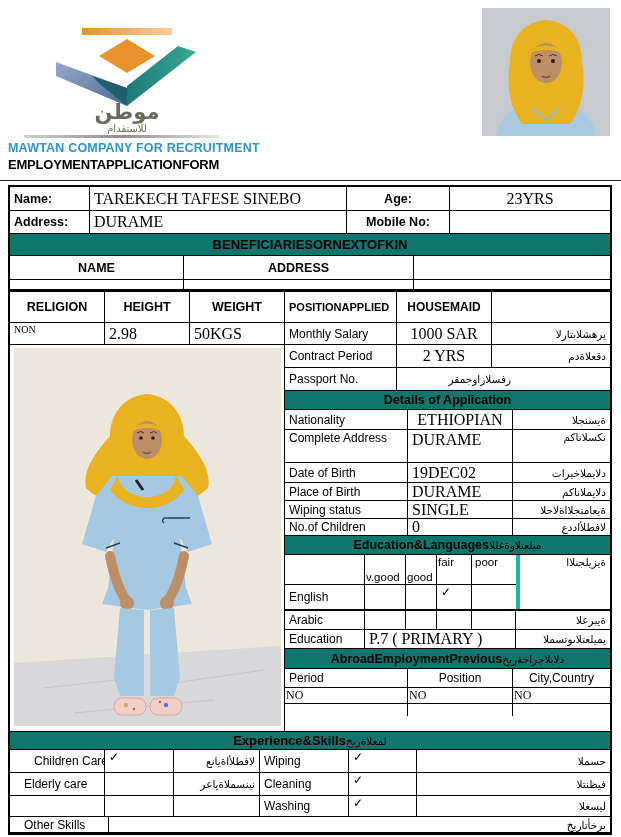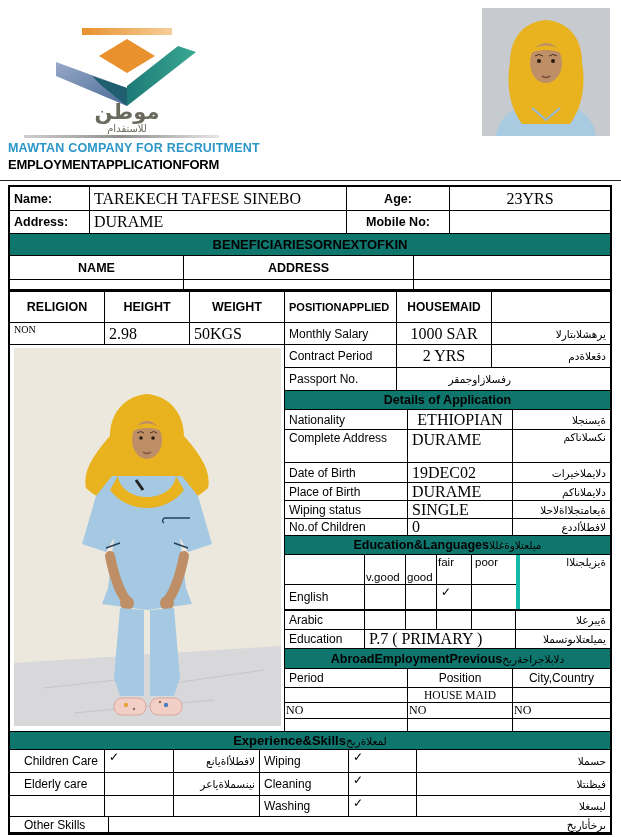--- a/index.html
+++ b/index.html
@@ -262,46 +262,41 @@
         <div class="c hdr nr" style="width:325px;font-size:12.5px">
           <span>AbroadEmploymentPrevious</span>
             <span class="ar" style="font-weight:normal">دلابلاجراخةربخ</span>
         </div>
       </div>
       <div class="row" style="height:19px">
         <div class="c lbl" style="width:123px">Period</div>
         <div class="c lbl ctr" style="width:105px">Position</div>
         <div class="c lbl ctr nr" style="width:97px">City,Country</div>
       </div>
-      <div class="row" style="height:15px">
-        <div class="c ser" style="width:123px;font-size:11.5px"></div>
-        <div class="c ser ctr" style="width:105px;font-size:11.5px">HOUSE MAID</div>
-        <div class="c ser nr" style="width:97px;font-size:11.5px"></div>
-      </div>
       <div class="row" style="height:16px">
         <div class="c ser" style="width:123px;font-size:12px;padding-left:1px">NO</div>
         <div class="c ser" style="width:105px;font-size:12px;padding-left:1px">NO</div>
         <div class="c ser nr" style="width:97px;font-size:12px;padding-left:1px">NO</div>
       </div>
       <div class="row nb" style="height:12px">
         <div class="c" style="width:123px"></div>
         <div class="c" style="width:105px"></div>
         <div class="c nr" style="width:97px"></div>
       </div>
     </div>
   </div>
 
   <div class="row tt" style="height:19px">
     <div class="c hdr nr" style="width:600px">
       <span>Experience&amp;Skills</span>
         <span class="ar" style="font-weight:normal">لمعلاةربخ</span>
     </div>
   </div>
   <div class="row" style="height:23px">
-    <div class="c lbl" style="width:95px;padding-left:14px">Children Care</div>
+    <div class="c lbl" style="width:95px;padding-left:24px">Children Care</div>
     <div class="c chk top" style="width:69px">✓</div>
     <div class="c ar" style="width:86px">لافطلأاةيانع</div>
     <div class="c lbl" style="width:89px">Wiping</div>
     <div class="c chk top" style="width:68px">✓</div>
     <div class="c ar nr" style="width:193px">حسملا</div>
   </div>
   <div class="row" style="height:23px">
     <div class="c lbl" style="width:95px;padding-left:14px">Elderly care</div>
     <div class="c chk top" style="width:69px"></div>
     <div class="c ar" style="width:86px">نينسملاةياعر</div>

